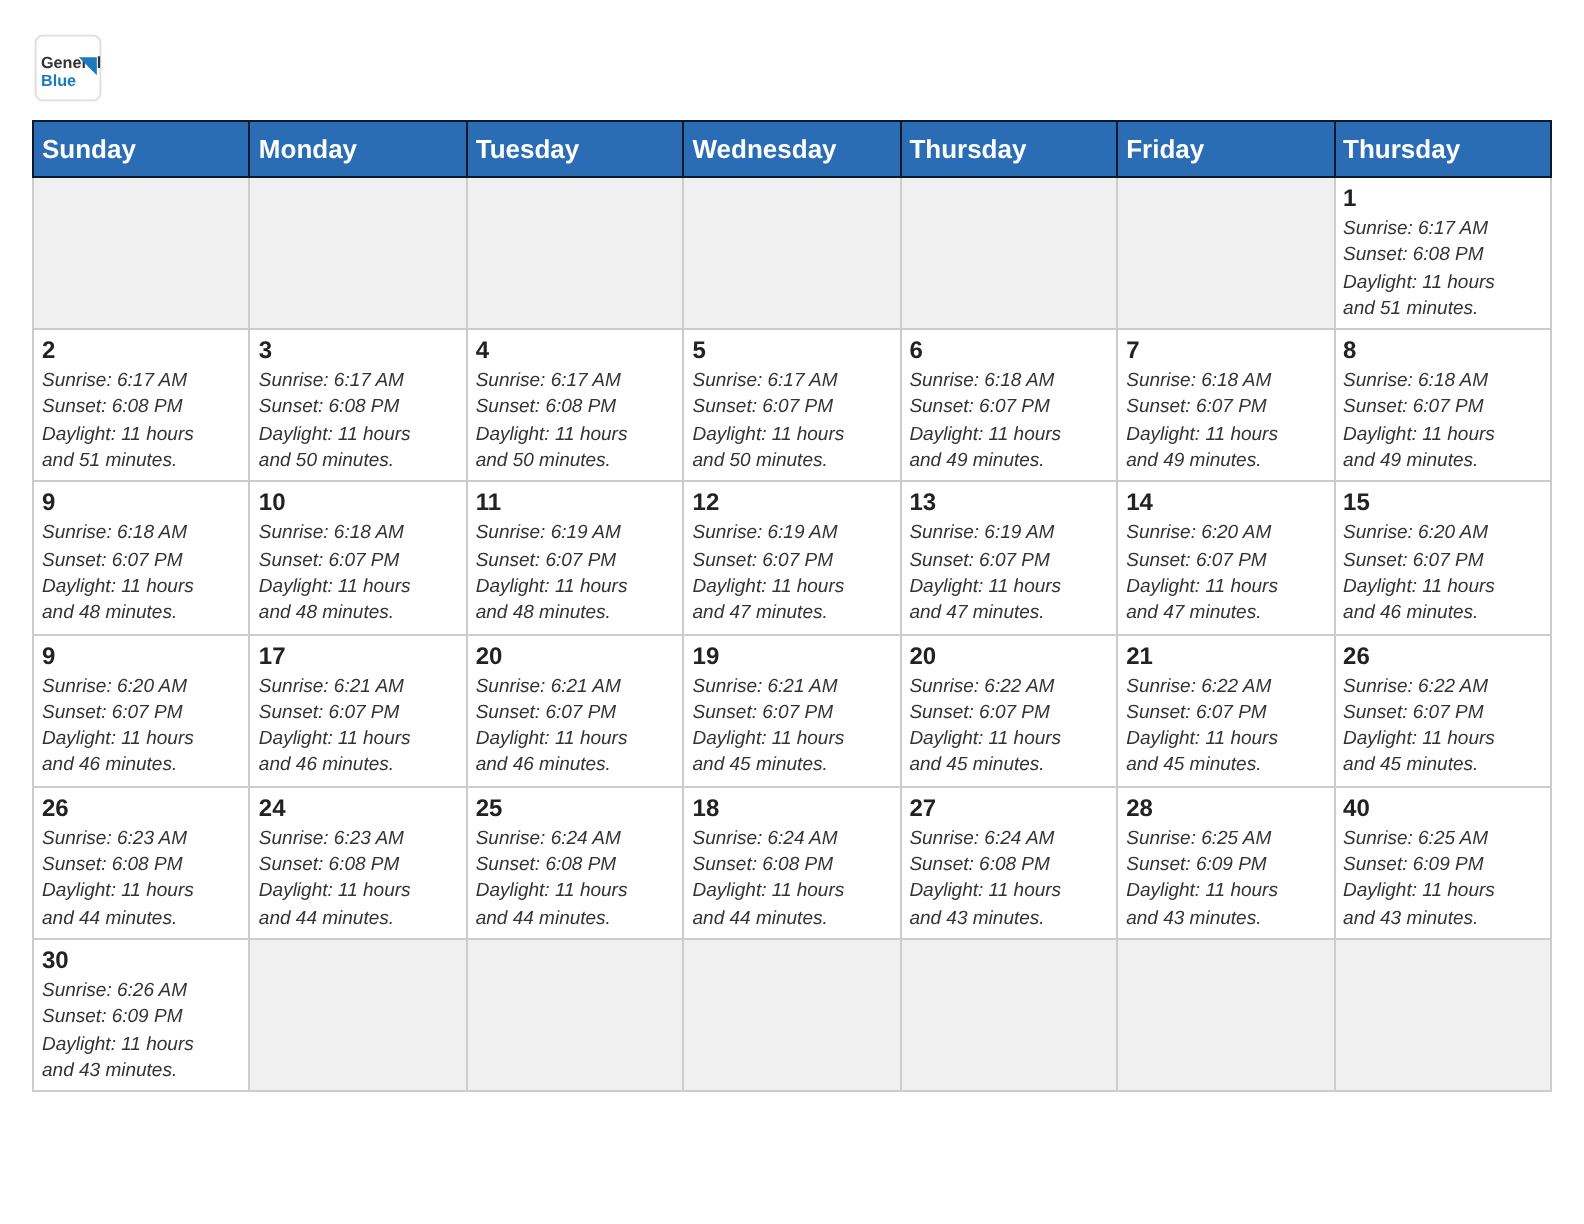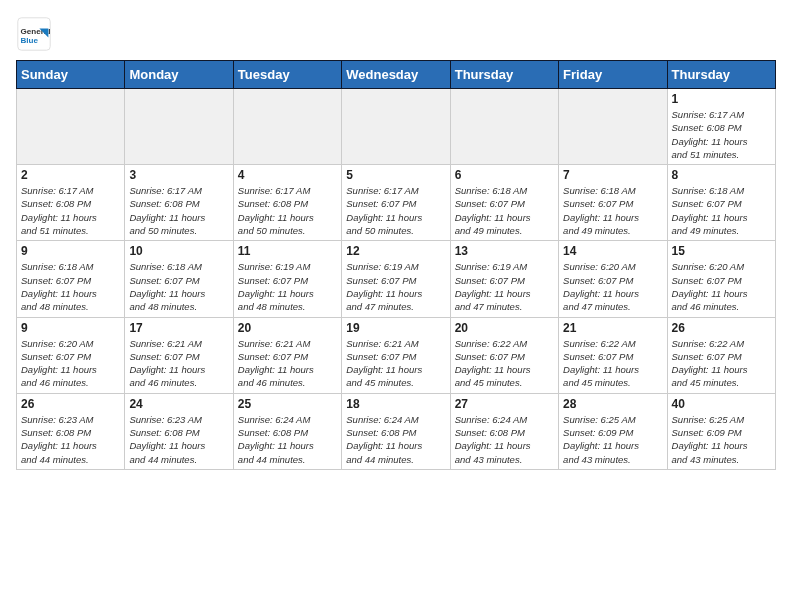--- a/index.html
+++ b/index.html
@@ -325,14 +325,29 @@
 and 43 minutes.</div>
         </td>
         <td>
           <div class="day-number">40</div>
           <div class="day-info" style="white-space: pre-line;">Sunrise: 6:25 AM
 Sunset: 6:09 PM
 Daylight: 11 hours
 and 43 minutes.</div>
         </td>
       </tr>
+      <tr>
+        <td>
+          <div class="day-number">30</div>
+          <div class="day-info" style="white-space: pre-line;">Sunrise: 6:26 AM
+Sunset: 6:09 PM
+Daylight: 11 hours
+and 43 minutes.</div>
+        </td>
+        <td class="empty"></td>
+        <td class="empty"></td>
+        <td class="empty"></td>
+        <td class="empty"></td>
+        <td class="empty"></td>
+        <td class="empty"></td>
+      </tr>
     </tbody>
 </table>
 
 </body></html>

